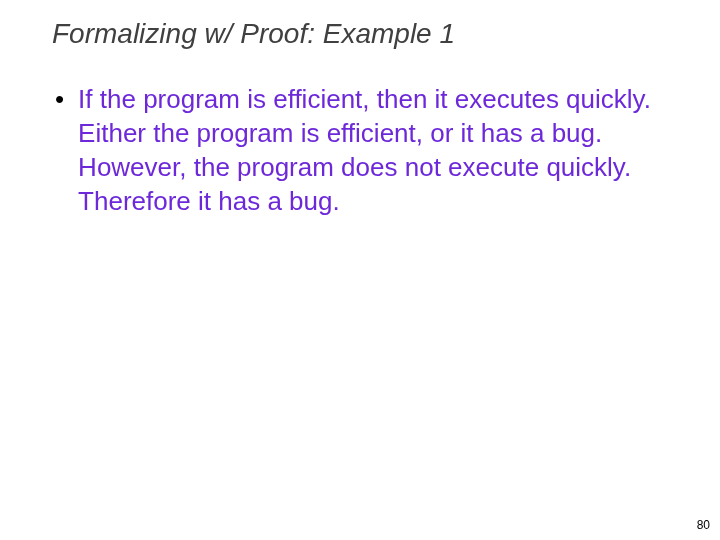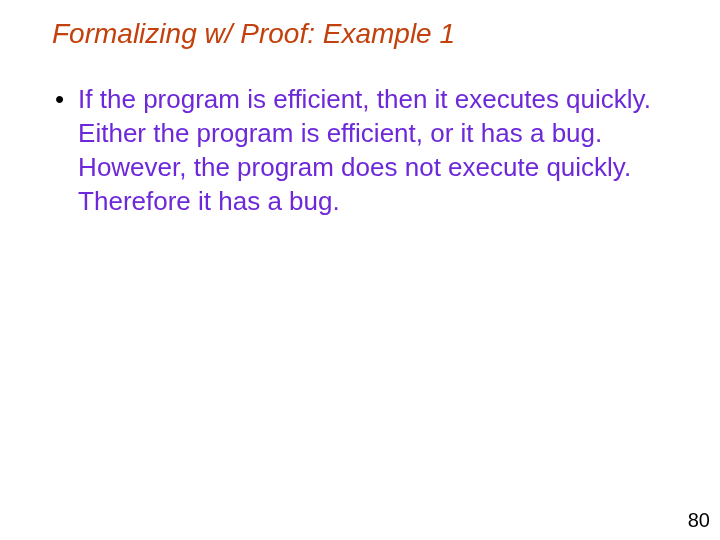--- a/index.html
+++ b/index.html
@@ -17,21 +17,21 @@
     height: 540px;
     position: relative;
     box-sizing: border-box;
   }
   .title {
     position: absolute;
     left: 52px;
     top: 18px;
     font-size: 28px;
     font-style: italic;
-    color: #c2410c;
+    color: #404040;
     font-family: Arial, Helvetica, sans-serif;
   }
   .body {
     position: absolute;
     left: 55px;
     top: 82px;
     width: 615px;
   }
   .bullet-row {
     display: flex;
@@ -47,21 +47,21 @@
   .bullet-text {
     font-size: 26px;
     line-height: 34px;
     color: #6d28d9;
     font-family: Arial, Helvetica, sans-serif;
   }
   .page-num {
     position: absolute;
     right: 10px;
     bottom: 8px;
-    font-size: 20px;
+    font-size: 12px;
     color: #000;
     font-family: Arial, Helvetica, sans-serif;
   }
 </style>
 </head>
 <body>
 
 <div class="slide">
   <div class="title">Formalizing w/ Proof: Example 1</div>
 

